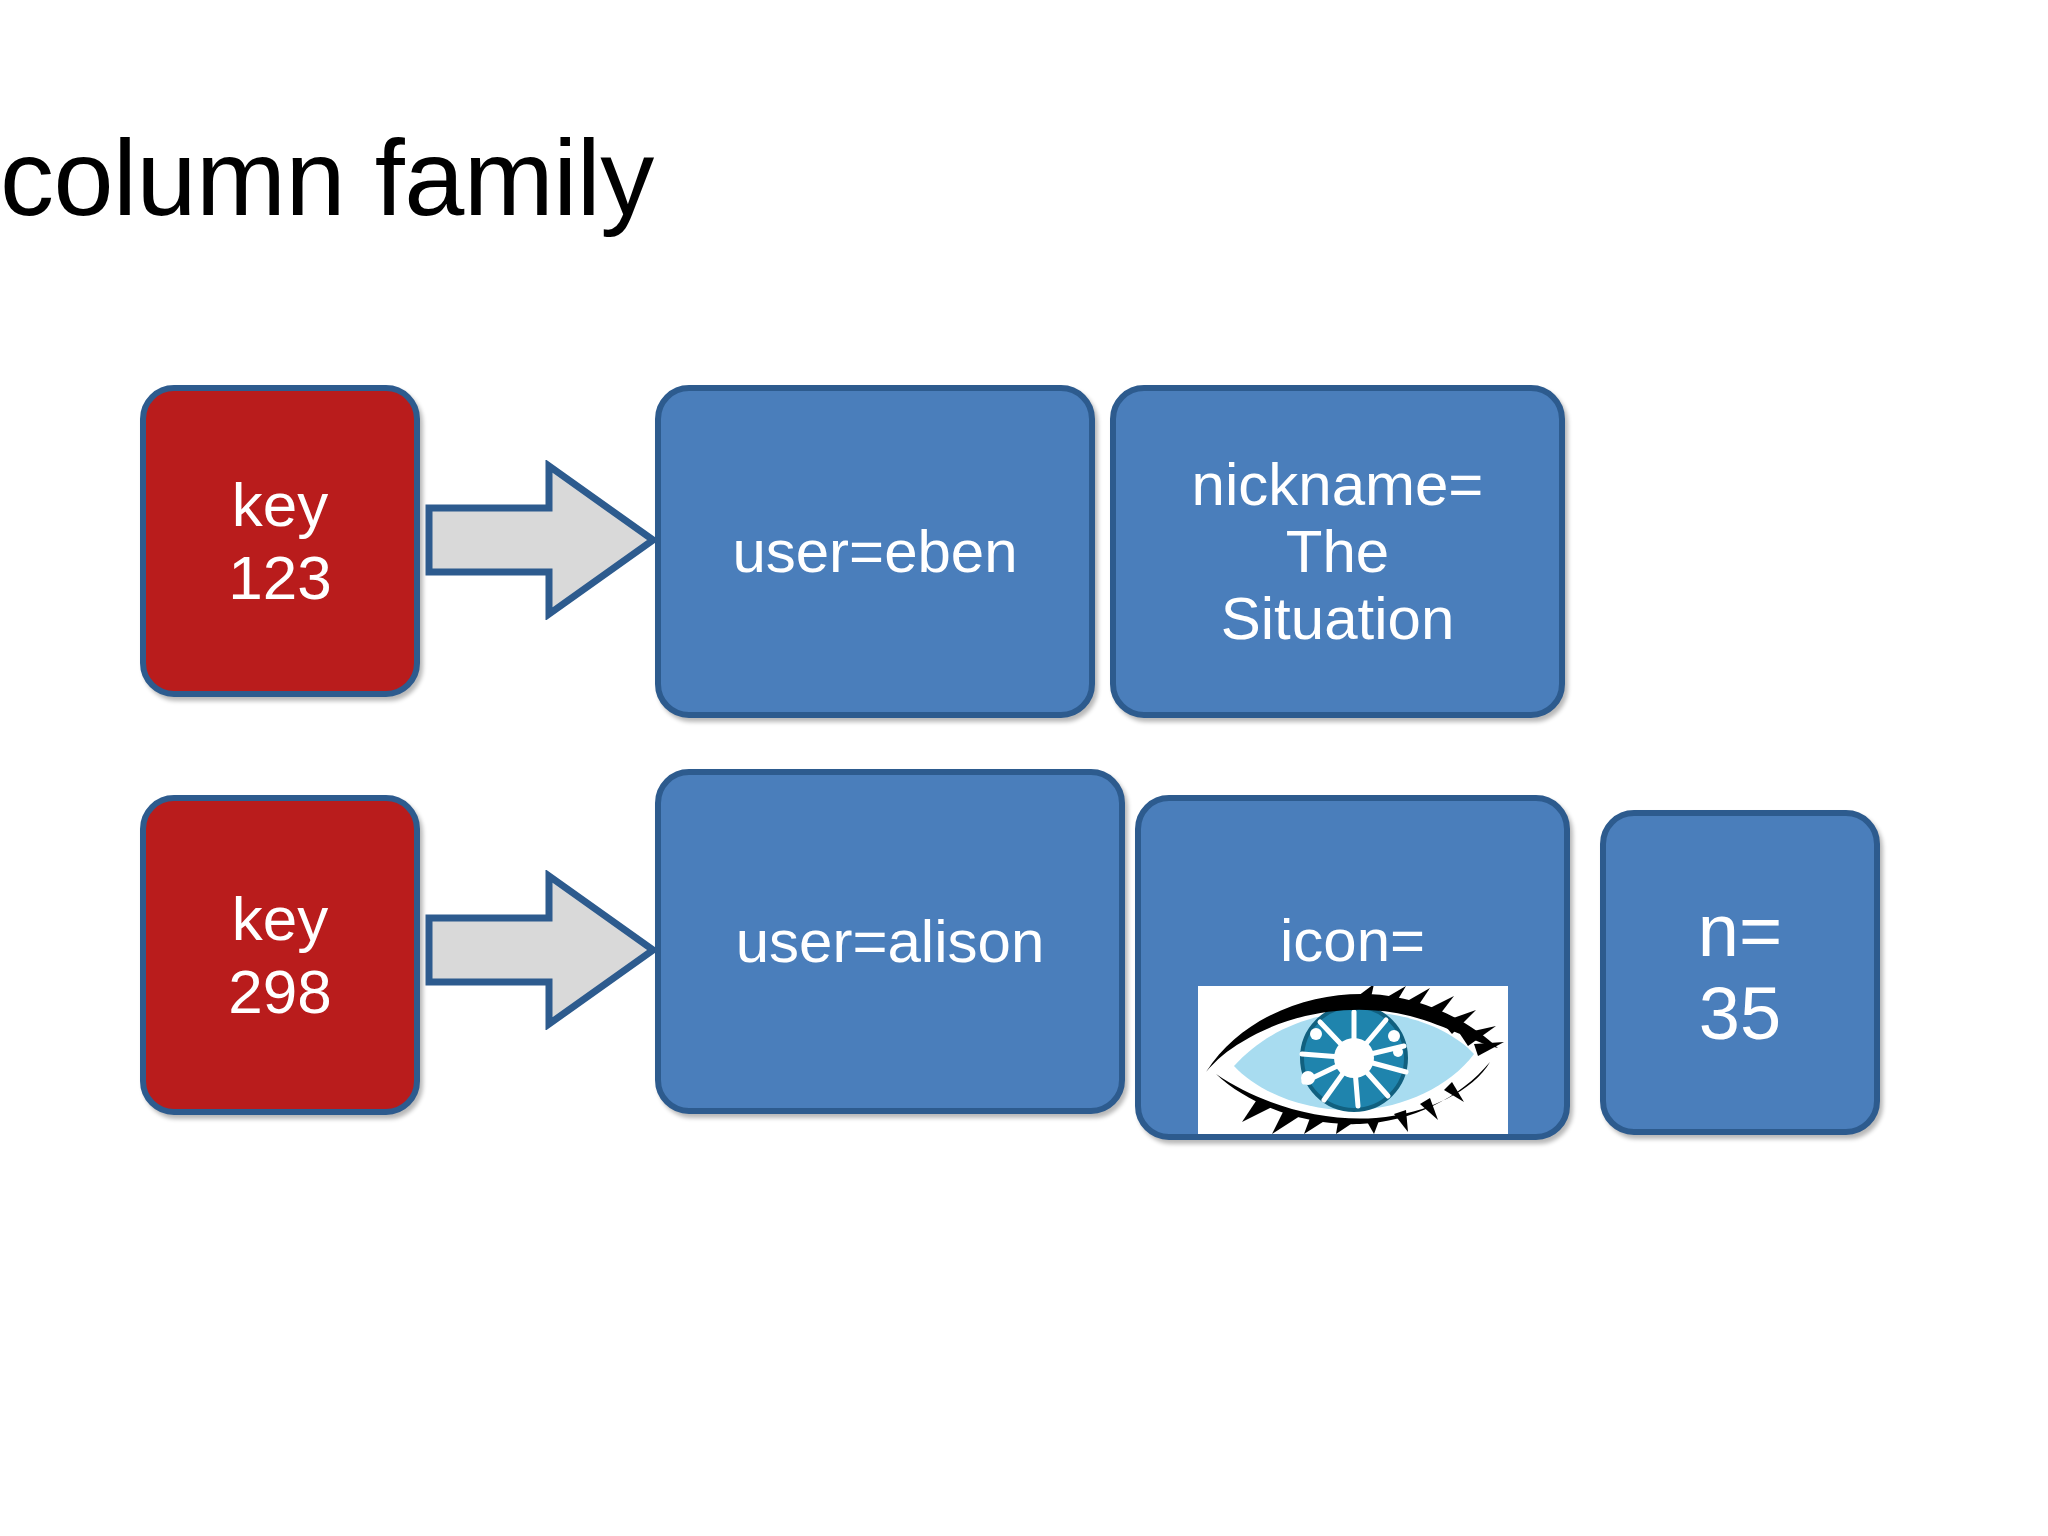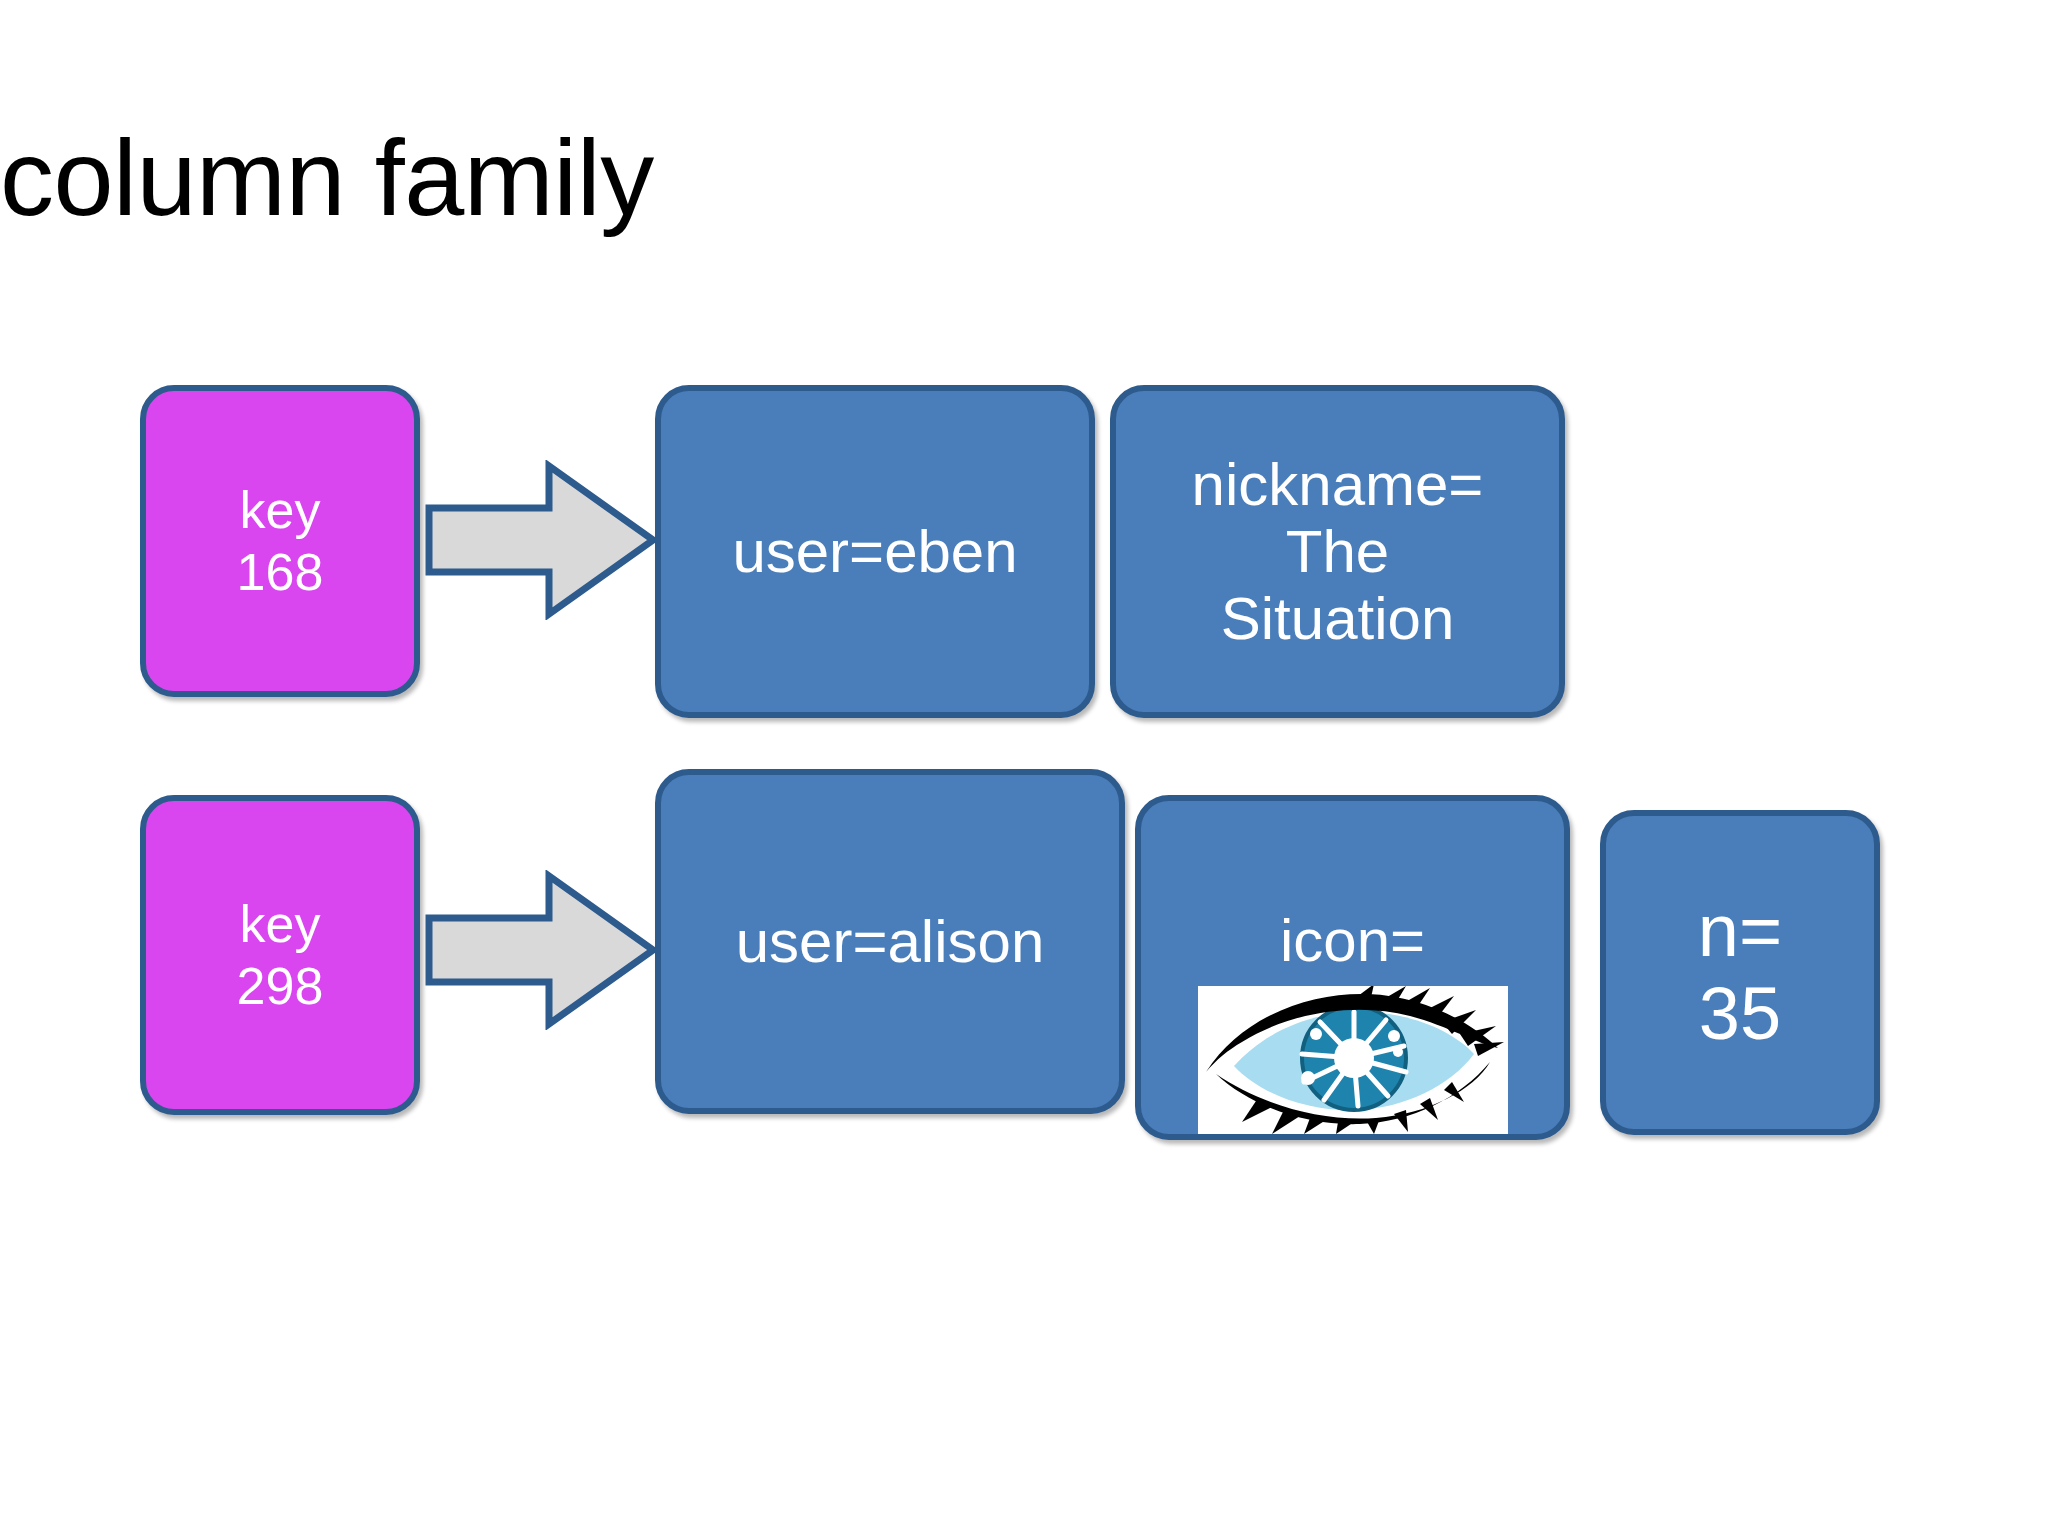--- a/index.html
+++ b/index.html
@@ -47,22 +47,22 @@
     flex-direction: column;
     align-items: center;
     justify-content: center;
     text-align: center;
     color: #ffffff;
     line-height: 1.12;
     box-shadow: 3px 4px 4px rgba(0,0,0,0.28);
   }
 
   .box.key {
-    background: #d946ef;
-    font-size: 52px;
+    background: #b91c1c;
+    font-size: 62px;
   }
 
   .box.col {
     background: #4a7ebb;
     font-size: 60px;
   }
 
   .box.col.big {
     font-size: 74px;
   }
@@ -98,21 +98,21 @@
 </style>
 </head>
 <body>
 
 <div id="slide">
 
   <div id="title">column family</div>
 
   <div class="box key" style="left:140px; top:385px; width:280px; height:312px;">
     <span class="line">key</span>
-    <span class="line">168</span>
+    <span class="line">123</span>
   </div>
 
   <div class="arrow" style="left:425px; top:460px; width:232px; height:160px;">
     <svg width="232" height="160" viewBox="0 0 232 160">
       <polygon points="4,48 124,48 124,6 228,80 124,154 124,112 4,112" fill="#d9d9d9" stroke="#2d5b8e" stroke-width="7" stroke-linejoin="miter"></polygon>
     </svg>
   </div>
 
   <div class="box col" style="left:655px; top:385px; width:440px; height:333px;">
     <span class="line">user=eben</span>

